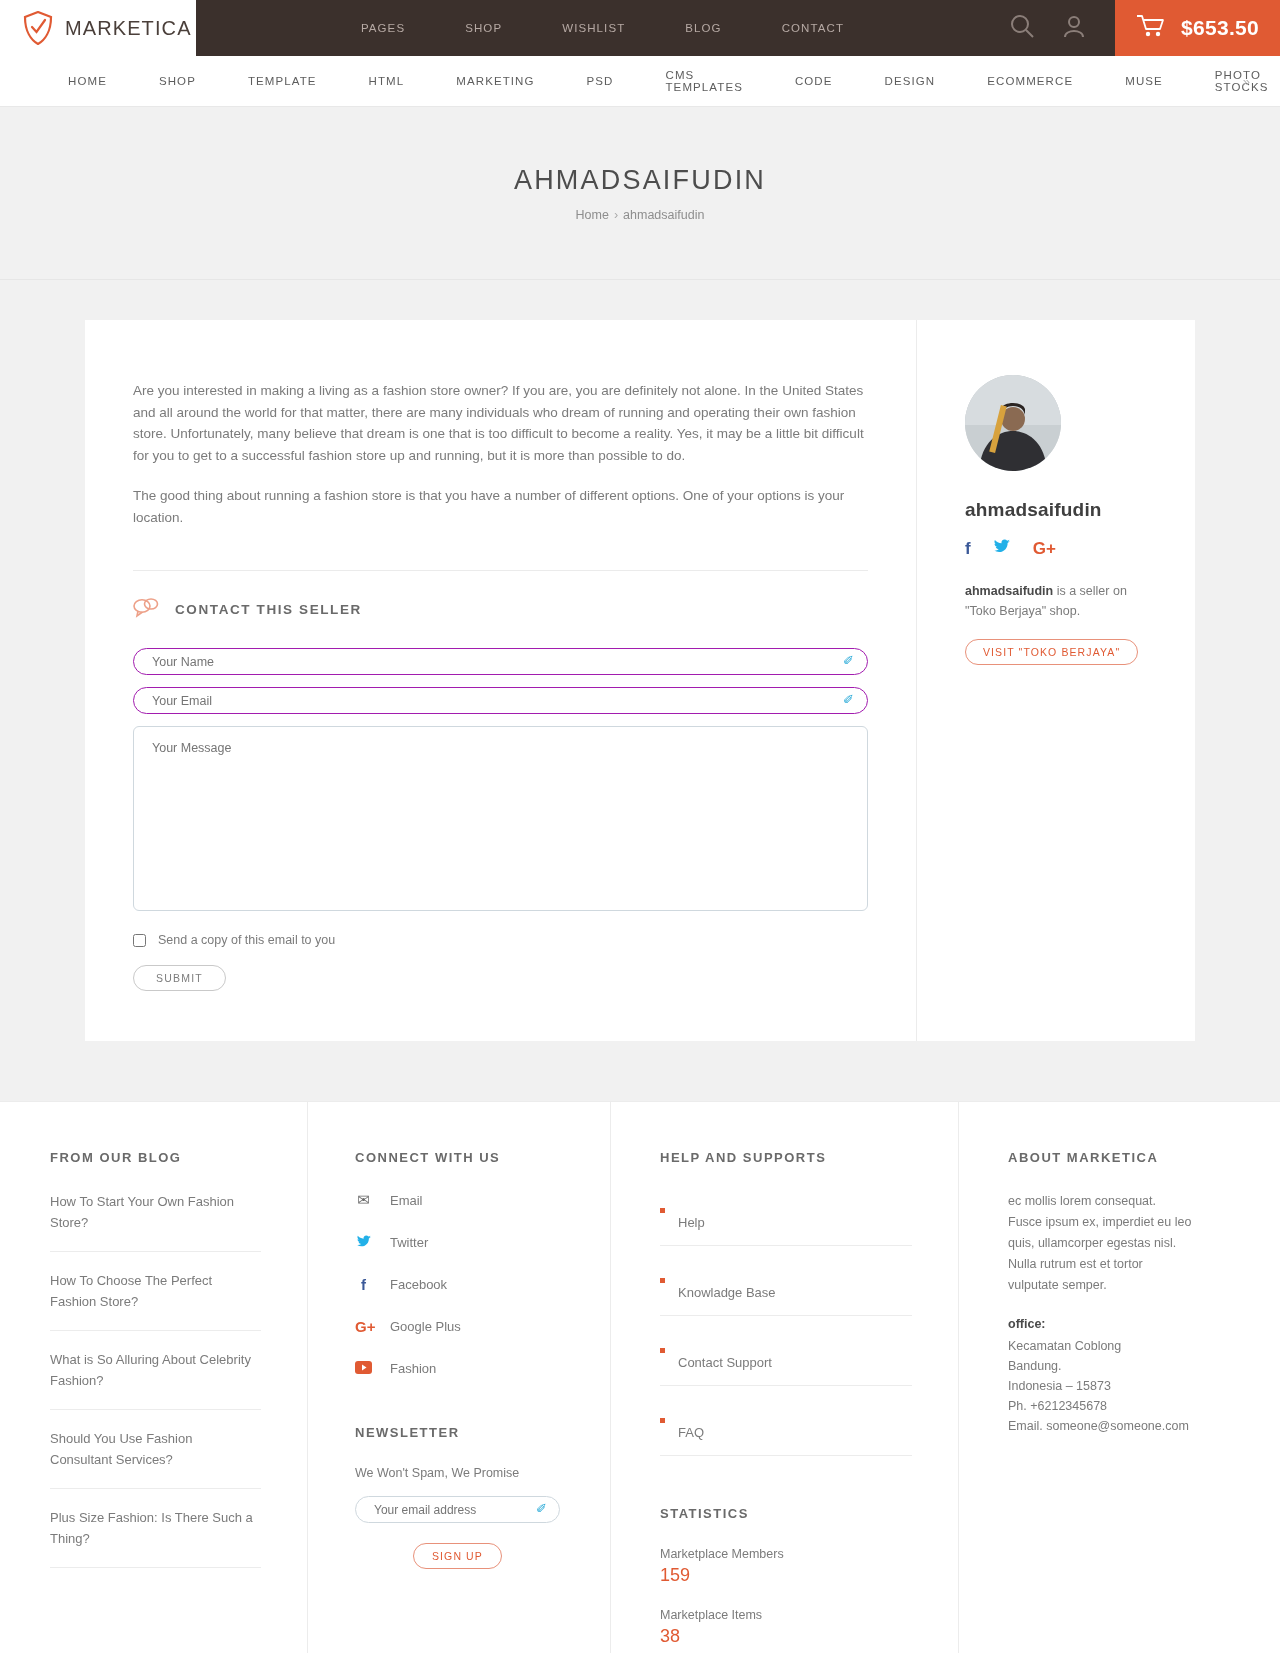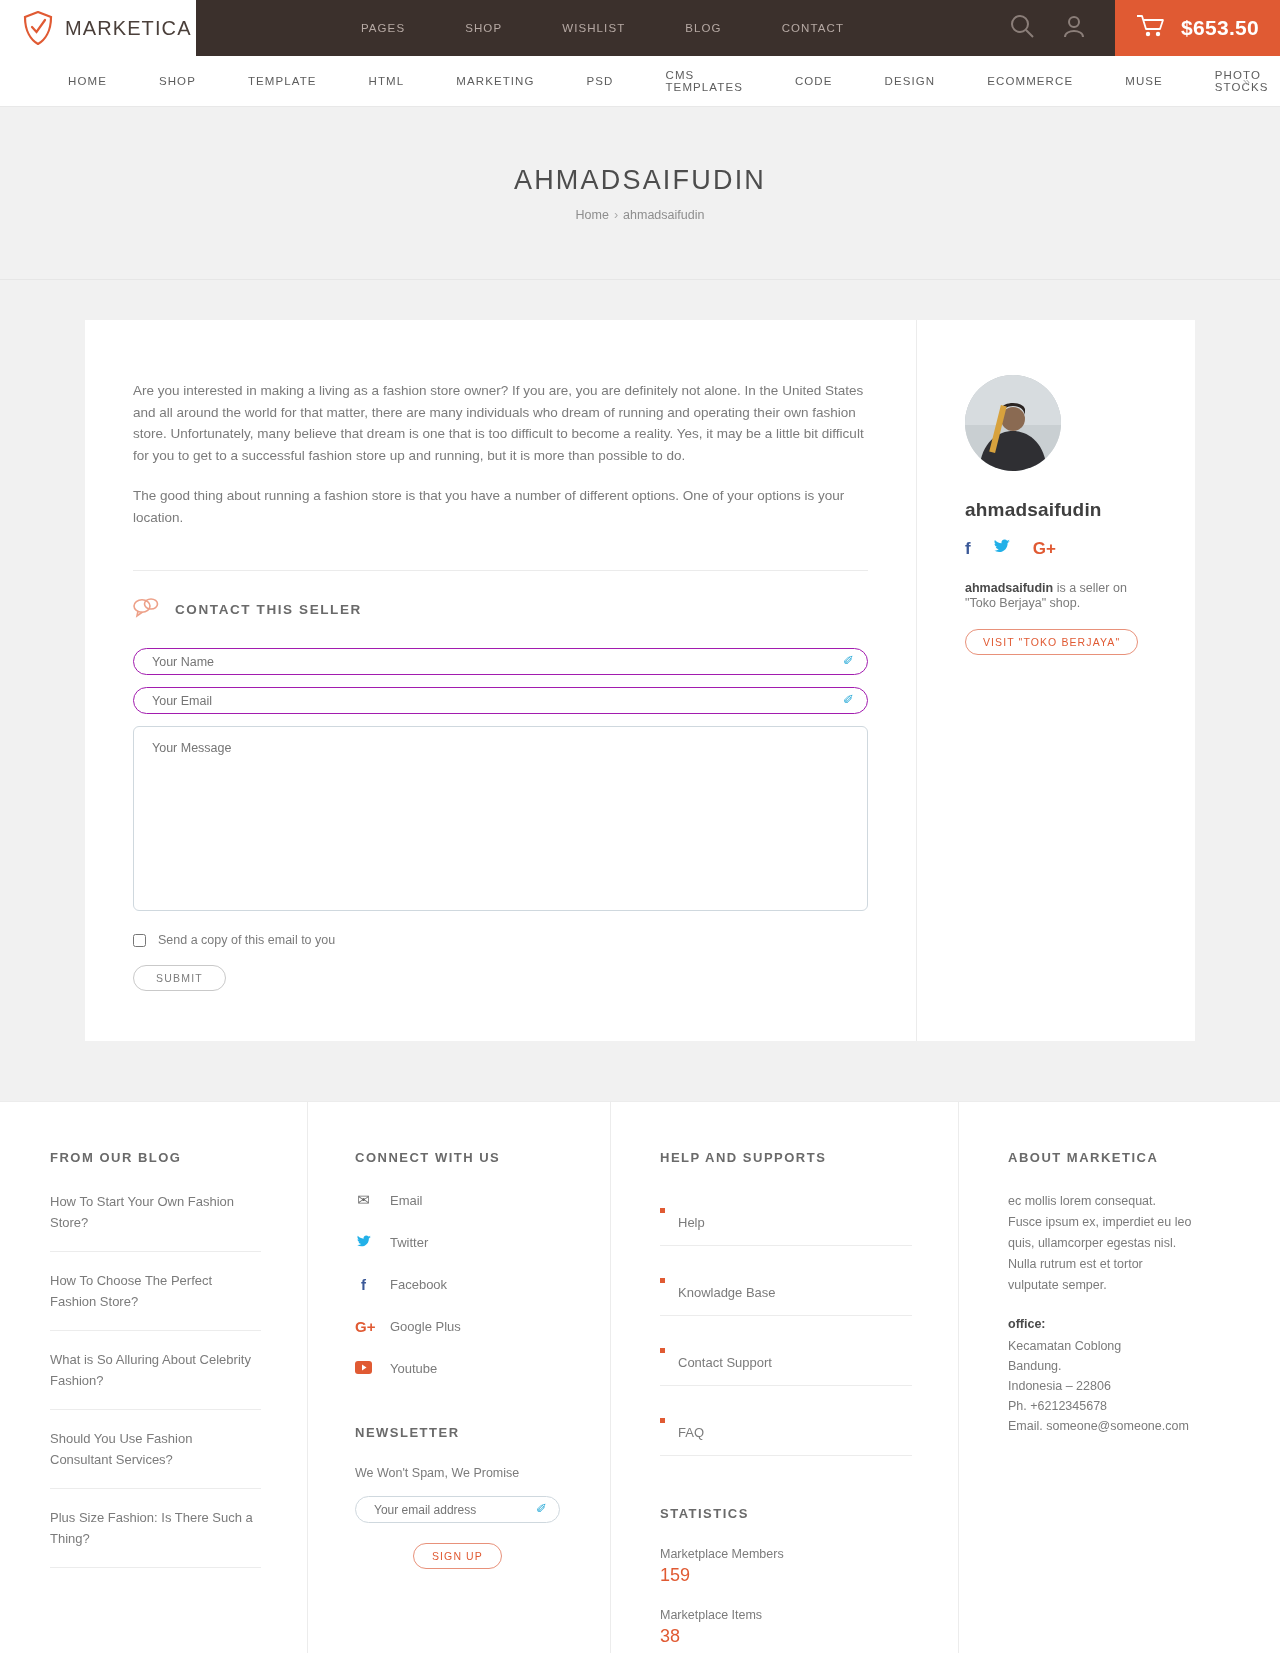--- a/index.html
+++ b/index.html
@@ -237,21 +237,21 @@
     margin: 0 0 18px 0;
     letter-spacing: .2px;
   }
   .socials { display: flex; gap: 22px; margin-bottom: 22px; align-items:center; }
   .socials .s { font-size: 17px; font-weight: 700; }
   .s-fb { color: #3b5998; }
   .s-tw { color: #22b0e8; }
   .s-gp { color: #e05a33; }
   .side-desc {
     font-size: 12.5px;
-    line-height: 15px;
+    line-height: 20px;
     color: #7b7b7b;
     margin: 0 0 18px 0;
     width: 175px;
   }
   .side-desc b { color: #4a4a4a; }
   .btn-visit {
     display: inline-block;
     border: 1px solid #e8917a;
     color: #e05a33;
     border-radius: 14px;
@@ -565,21 +565,21 @@
           <span class="ci c-gp" style="font-weight:700">G+</span>
           <span class="lbl">Google Plus</span>
         </li>
         <li>
           <span class="ci c-yt">
             <svg width="17" height="13" viewBox="0 0 17 13">
                 <rect x="0" y="0" width="17" height="13" rx="3" fill="#e05a33"></rect>
                 <path d="M7 3.5 L11.5 6.5 L7 9.5 Z" fill="#fff"></path>
               </svg>
           </span>
-          <span class="lbl">Youtube</span>
+          <span class="lbl">Fashion</span>
         </li>
       </ul>
 
       <h4 class="fh newsletter-h">NEWSLETTER</h4>
       <p class="nl-sub">We Won't Spam, We Promise</p>
       <div class="nl-wrap">
         <input class="nl-input" type="text" placeholder="Your email address" style="">
         <span class="nl-ic">✐</span>
       </div>
       <button class="btn-signup">SIGN UP</button>
@@ -612,21 +612,21 @@
       <p class="stat-val">38</p>
     </div>
 
     <div class="fcol fcol-4">
       <h4 class="fh">ABOUT MARKETICA</h4>
       <p class="about-p">ec mollis lorem consequat. Fusce ipsum ex, imperdiet eu leo quis, ullamcorper egestas nisl. Nulla rutrum est et tortor vulputate semper.</p>
       <div class="about-office">
         <b>office:</b>
         <div>Kecamatan Coblong</div>
         <div>Bandung.</div>
-        <div>Indonesia – 22806</div>
+        <div>Indonesia – 15873</div>
         <div>Ph. +6212345678</div>
         <div>Email. someone@someone.com</div>
       </div>
     </div>
 
   </div>
 
   <div class="copybar">
     
     

